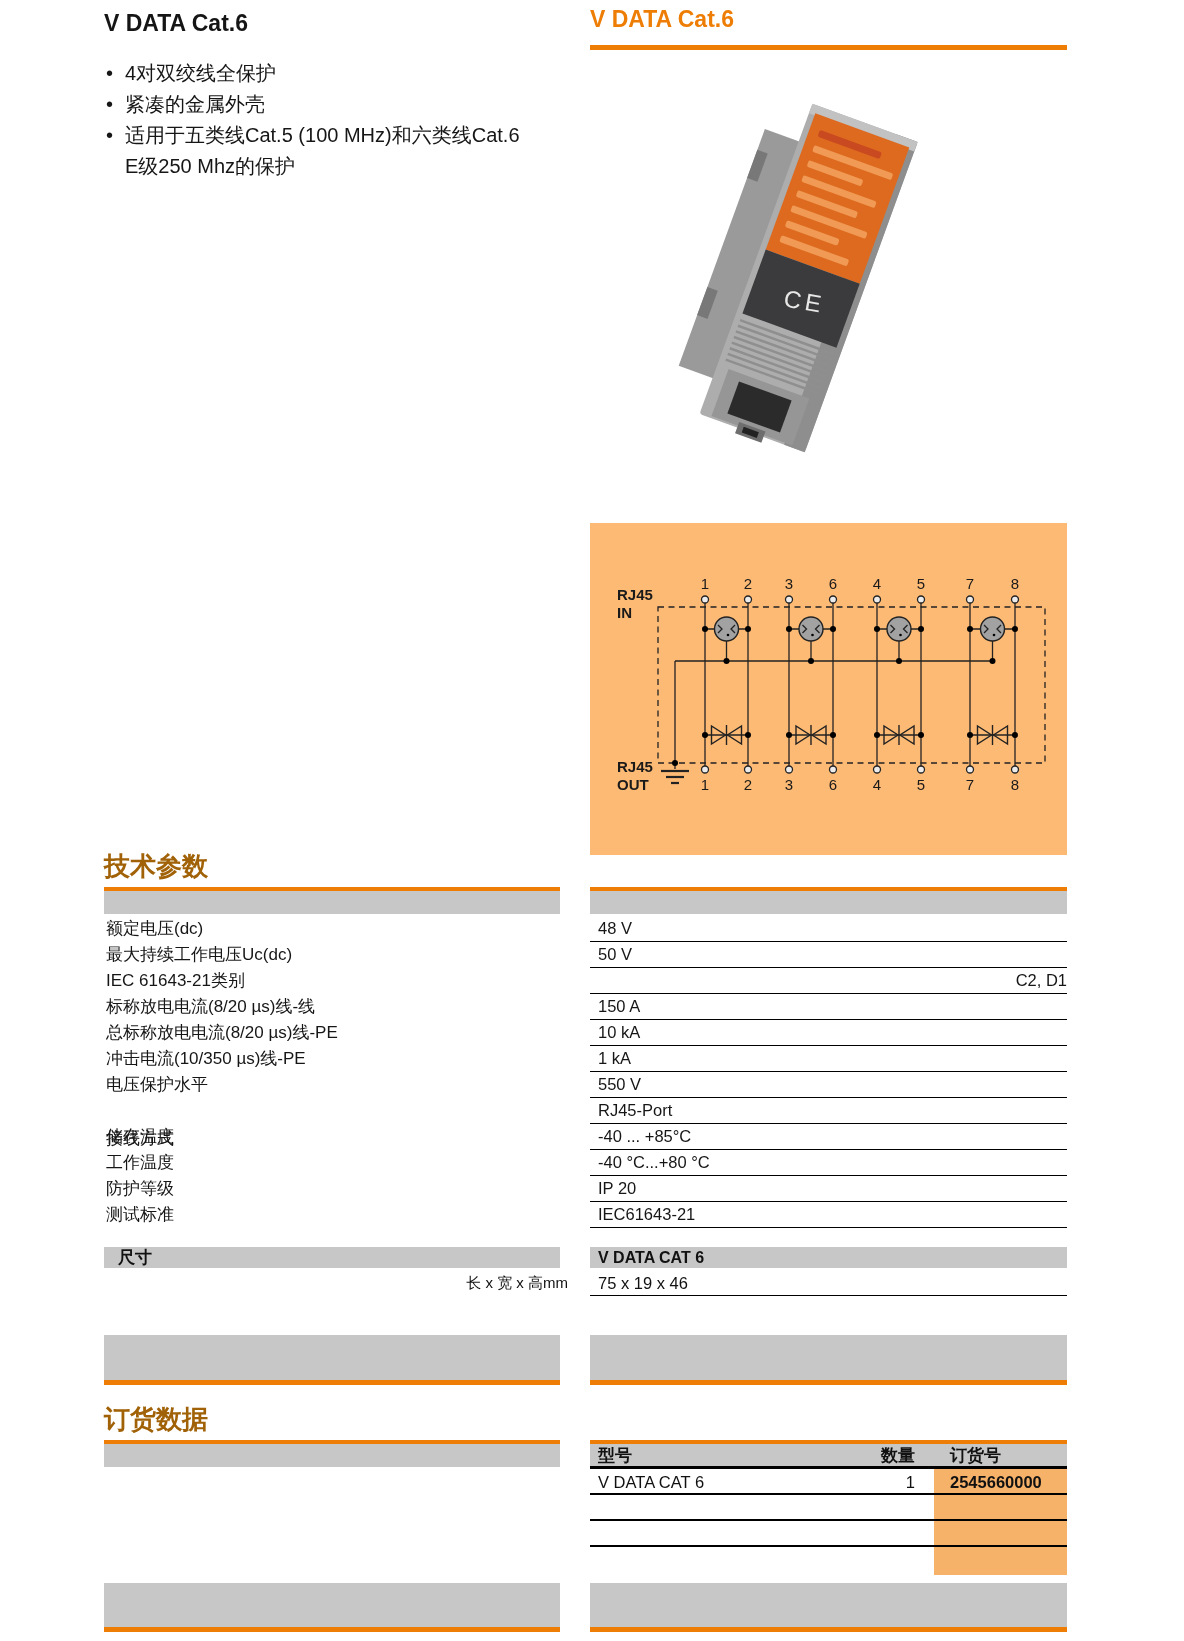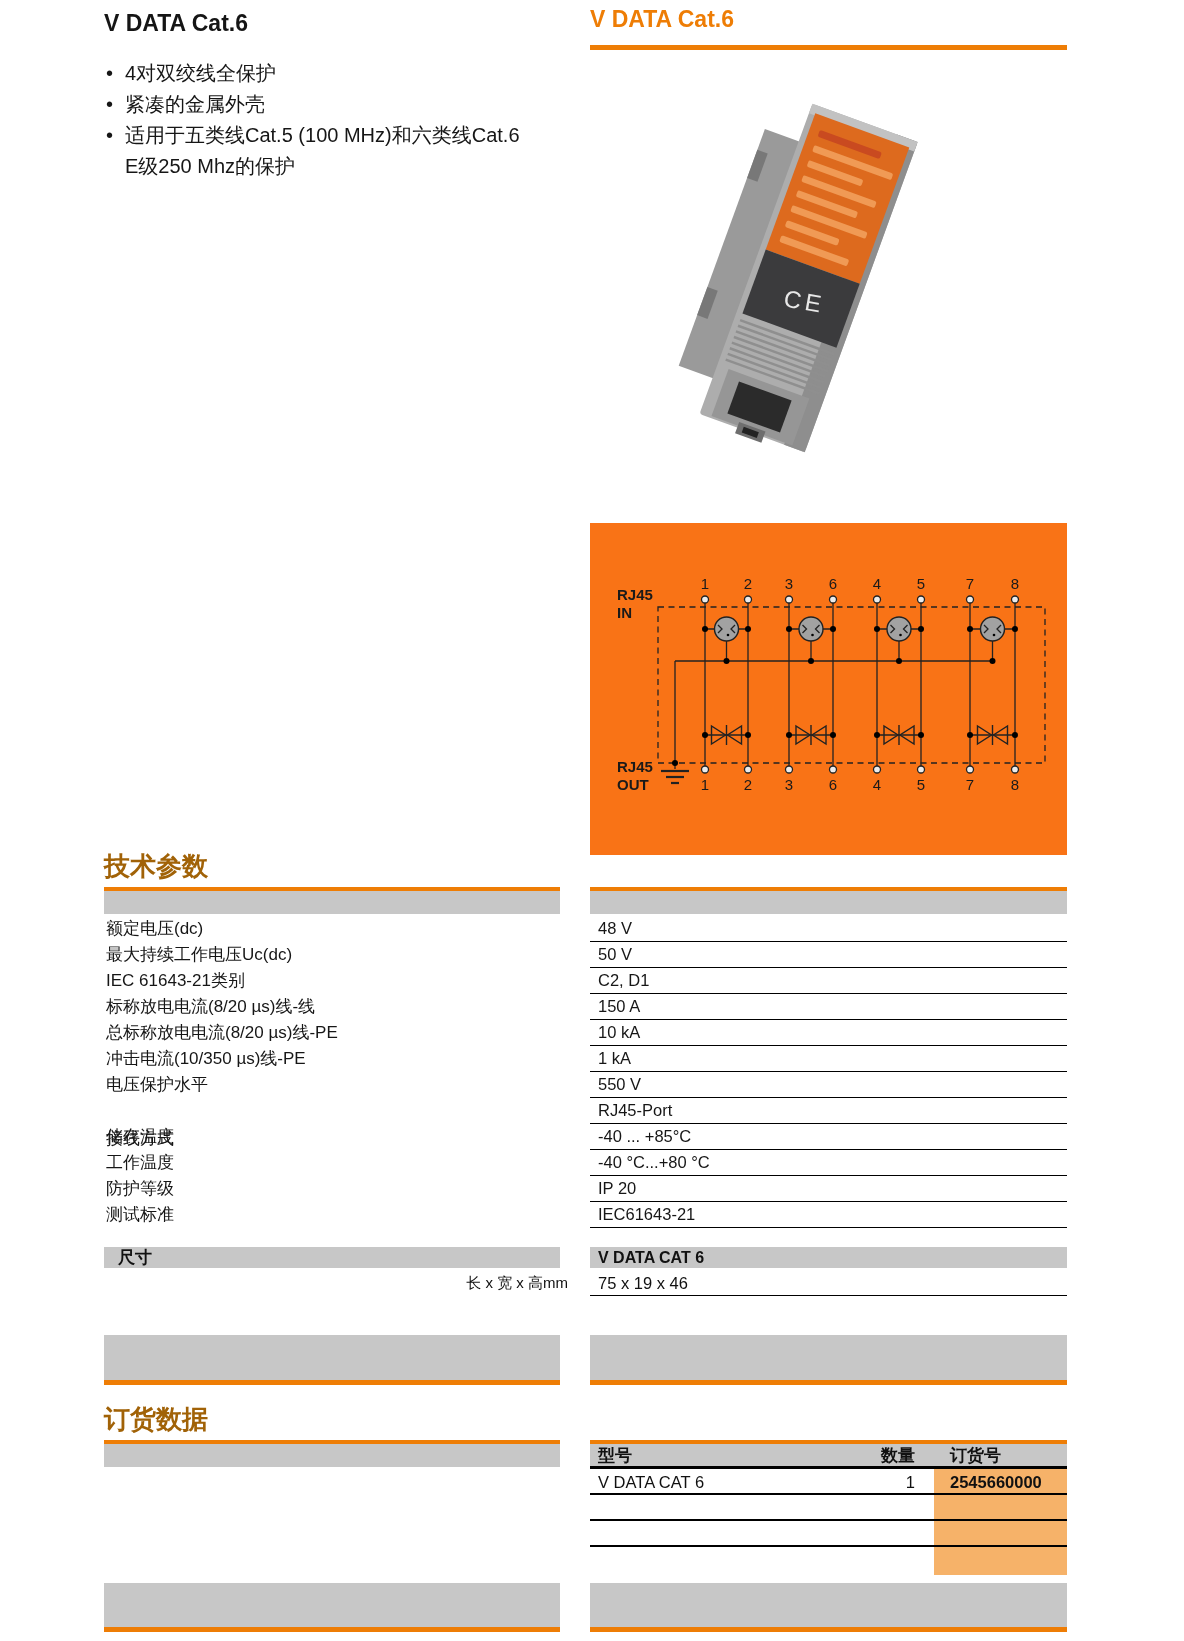--- a/index.html
+++ b/index.html
@@ -18,21 +18,21 @@
   
   .features{left:103px;top:58px;width:475px;}
   .feature{position:relative;padding-left:22px;font-size:20px;line-height:31px;
     color:#161616;white-space:pre-line;}
   .feature::before{content:"\2022";position:absolute;left:3px;top:0;}
 
   
   .product{left:645px;top:92px;width:320px;height:370px;}
 
   
-  .diagram{left:590px;top:523px;width:477px;height:332px;background:#f97316;}
+  .diagram{left:590px;top:523px;width:477px;height:332px;background:#fdba74;}
 
   
   .sec-heading{font-size:26px;font-weight:bold;color:#a16207;line-height:32px;}
   .h-tech{left:104px;top:850px;}
   .h-order{left:104px;top:1403px;}
 
   .orange-rule{height:4px;background:#EE7D05;}
   .gray-bar{background:#C7C7C7;}
 
   
@@ -294,21 +294,21 @@
 <div class="abs orange-rule" style="left:590px;top:887px;width:477px;"></div>
 <div class="abs gray-bar" style="left:104px;top:891px;width:456px;height:23px;"></div>
 <div class="abs gray-bar" style="left:590px;top:891px;width:477px;height:23px;"></div>
 
 <div>
   <div class="abs tech-label" style="top:916px;">额定电压(dc)</div>
   <div class="abs tech-value" style="top:916px;">48 V</div>
   <div class="abs tech-label" style="top:942px;">最大持续工作电压Uc(dc)</div>
   <div class="abs tech-value" style="top:942px;">50 V</div>
   <div class="abs tech-label" style="top:968px;">IEC 61643-21类别</div>
-  <div class="abs tech-value" style="top:968px;">C2, D1</div>
+  <div class="abs tech-value" style="top:968px;text-align:right;">C2, D1</div>
   <div class="abs tech-label" style="top:994px;">标称放电电流(8/20 µs)线-线</div>
   <div class="abs tech-value" style="top:994px;">150 A</div>
   <div class="abs tech-label" style="top:1020px;">总标称放电电流(8/20 µs)线-PE</div>
   <div class="abs tech-value" style="top:1020px;">10 kA</div>
   <div class="abs tech-label" style="top:1046px;">冲击电流(10/350 µs)线-PE</div>
   <div class="abs tech-value" style="top:1046px;">1 kA</div>
   <div class="abs tech-label" style="top:1072px;">电压保护水平</div>
   <div class="abs tech-value" style="top:1072px;">550 V</div>
   <div class="abs tech-label" style="top:1126px;">接线方式</div>
   <div class="abs tech-value" style="top:1098px;">RJ45-Port</div>

